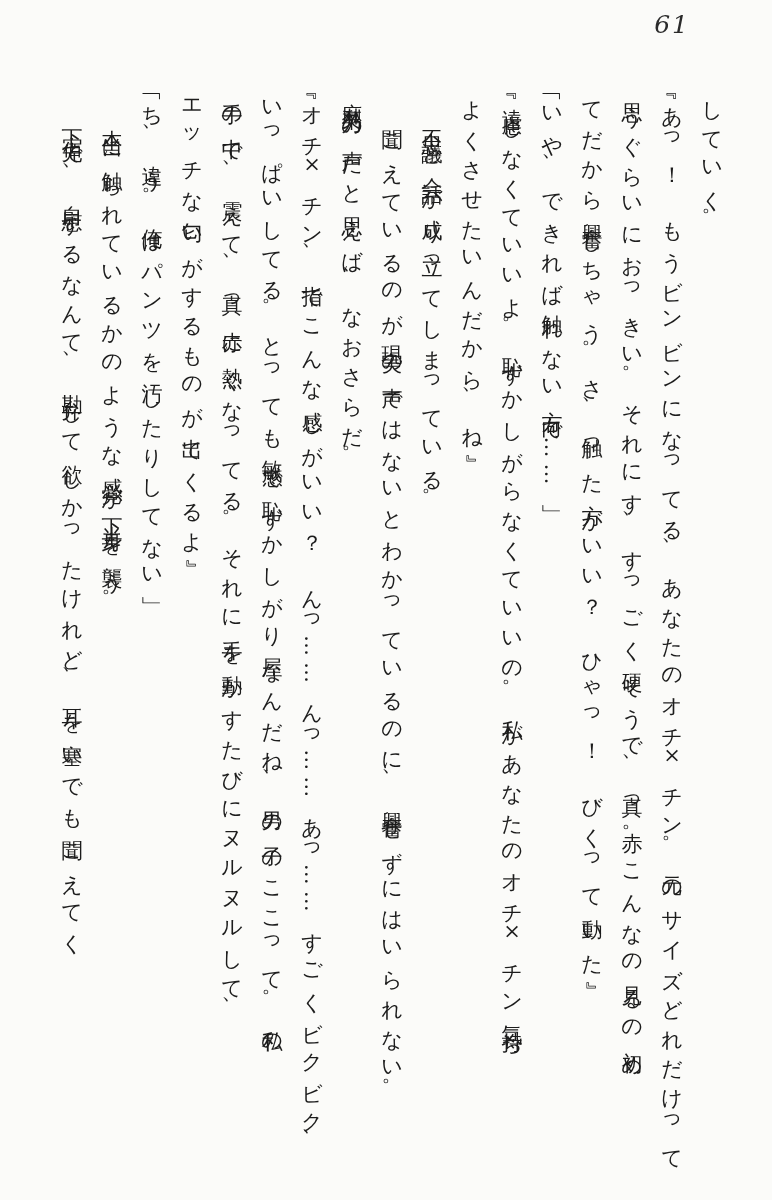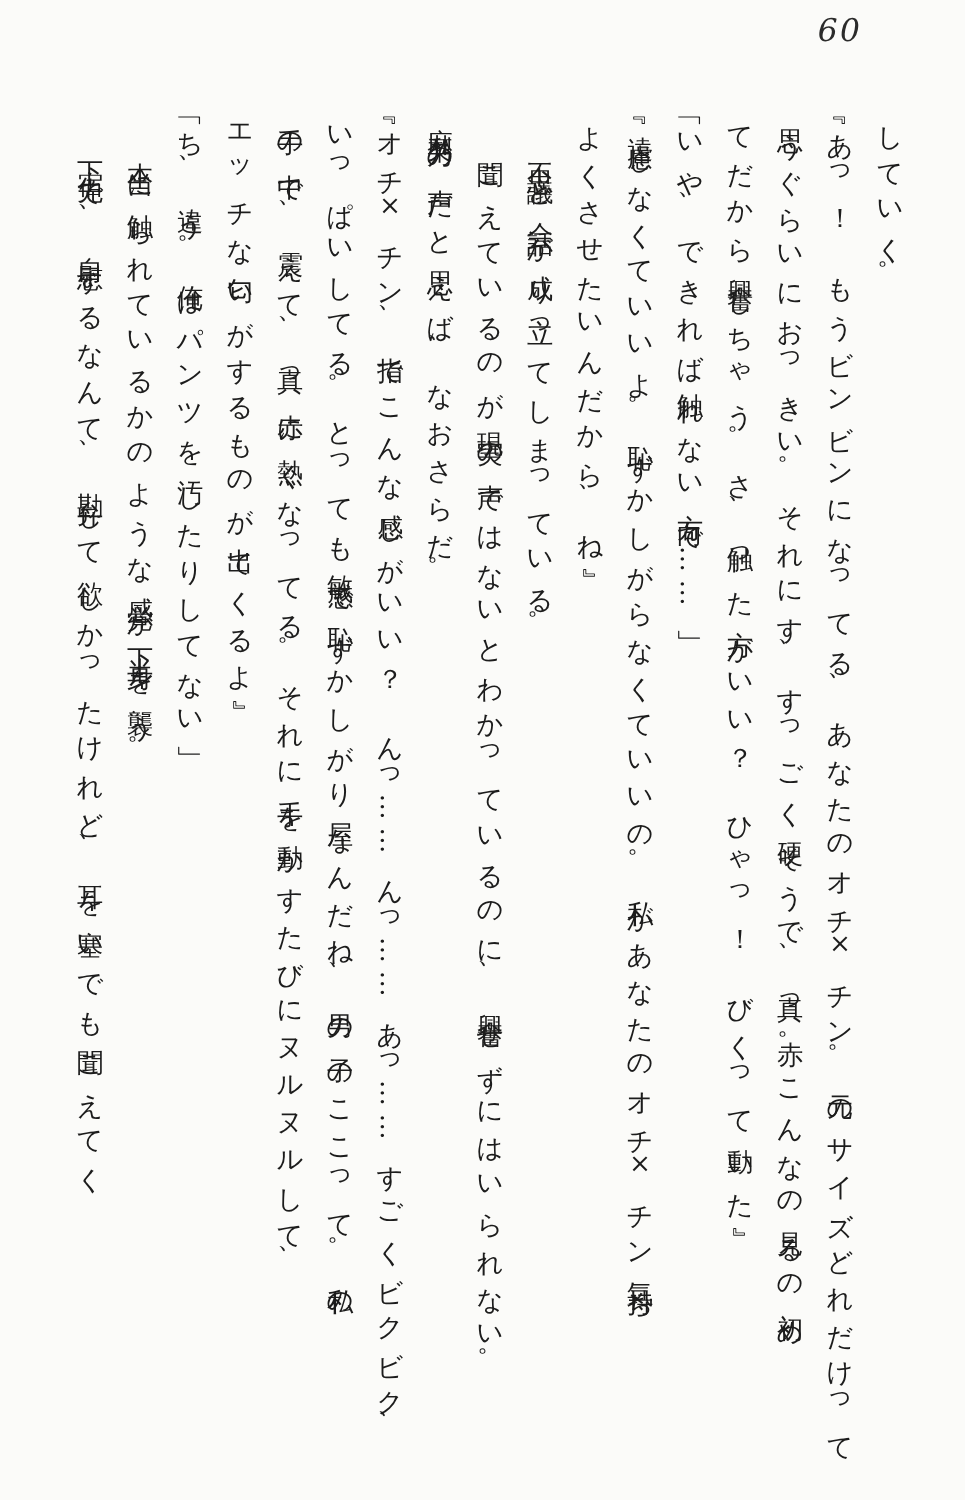--- a/index.html
+++ b/index.html
@@ -48,21 +48,21 @@
     letter-spacing: 6px;      
     white-space: pre;         
     font-kerning: none;
   }
 </style>
 </head>
 <body>
 
 <div class="page">
 
-  <div class="page-number">60</div>
+  <div class="page-number">61</div>
 
   <div class="text-block">
     <p class="line">していく。</p>
     <p class="line">『あっ！　もうビンビンになってる、あなたのオチ×チン。元のサイズどれだけって</p>
     <p class="line">思うぐらいにおっきい。それにす、すっごく硬そうで、真っ赤。こんなの見るの初め</p>
     <p class="line">てだから興奮しちゃう。さ、触った方がいい？　ひゃっ！　びくって動いた』</p>
     <p class="line">「いや、できれば触れない方向で……」</p>
     <p class="line">『遠慮しなくていいよ。恥ずかしがらなくていいの。私があなたのオチ×チン気持ち</p>
     <p class="line">よくさせたいんだから、ね』</p>
     <p class="line">　不思議と会話が成り立ってしまっている。</p>

